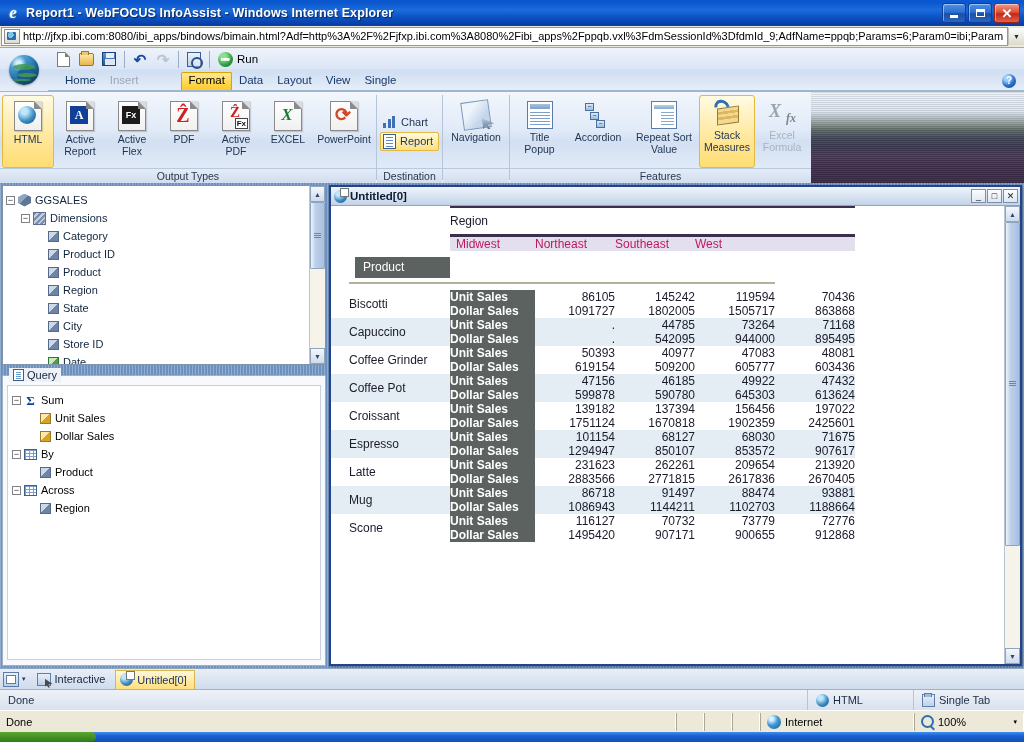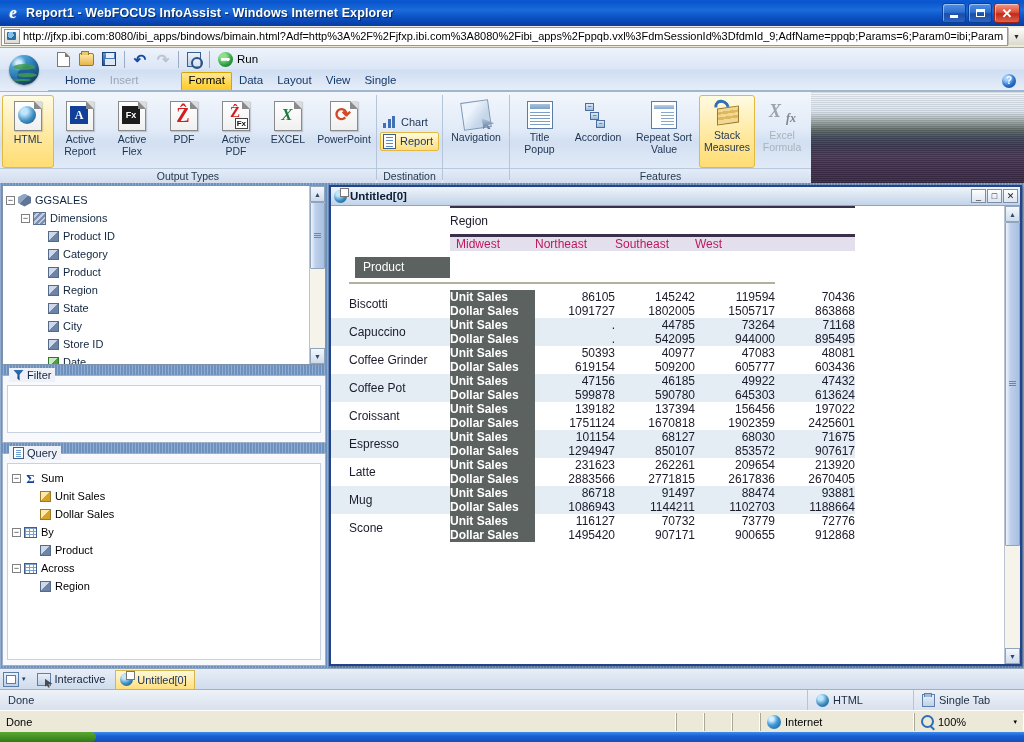--- a/index.html
+++ b/index.html
@@ -774,25 +774,25 @@
           <span class="ico-cube"></span>
           <span>GGSALES</span>
         </div>
         <div class="tnode" style="padding-left:15px">
           <span class="tbox">−</span>
           <span class="ico-dims"></span>
           <span>Dimensions</span>
         </div>
         <div class="tnode" style="padding-left:42px">
           <span class="ico-field"></span>
-          <span>Product ID</span>
+          <span>Category</span>
         </div>
         <div class="tnode" style="padding-left:42px">
           <span class="ico-field"></span>
-          <span>Category</span>
+          <span>Product ID</span>
         </div>
         <div class="tnode" style="padding-left:42px">
           <span class="ico-field"></span>
           <span>Product</span>
         </div>
         <div class="tnode" style="padding-left:42px">
           <span class="ico-field"></span>
           <span>Region</span>
         </div>
         <div class="tnode" style="padding-left:42px">
@@ -816,27 +816,20 @@
         <div class="vs-btn">▲</div>
         <div class="vs-track">
           <div class="vs-thumb" style="height:46%">
               <span class="vs-grip"></span>
             </div>
         </div>
         <div class="vs-btn">▼</div>
       </div>
     </div>
 
-    <div class="groupbox" style="height:68px">
-      <span class="gb-legend">
-        <i class="ico-filter"></i>
-        <span>Filter</span>
-      </span>
-      <div class="gb-body" style="height:48px"></div>
-    </div>
 
     <div class="groupbox" style="flex:1">
       <span class="gb-legend">
         <i class="ico-query"></i>
         <span>Query</span>
       </span>
       <div class="gb-body" style="height:calc(100% - 14px); padding:5px 4px;">
         <div class="tnode">
           <span class="tbox">−</span>
           <span class="ico-sigma">Σ</span>

